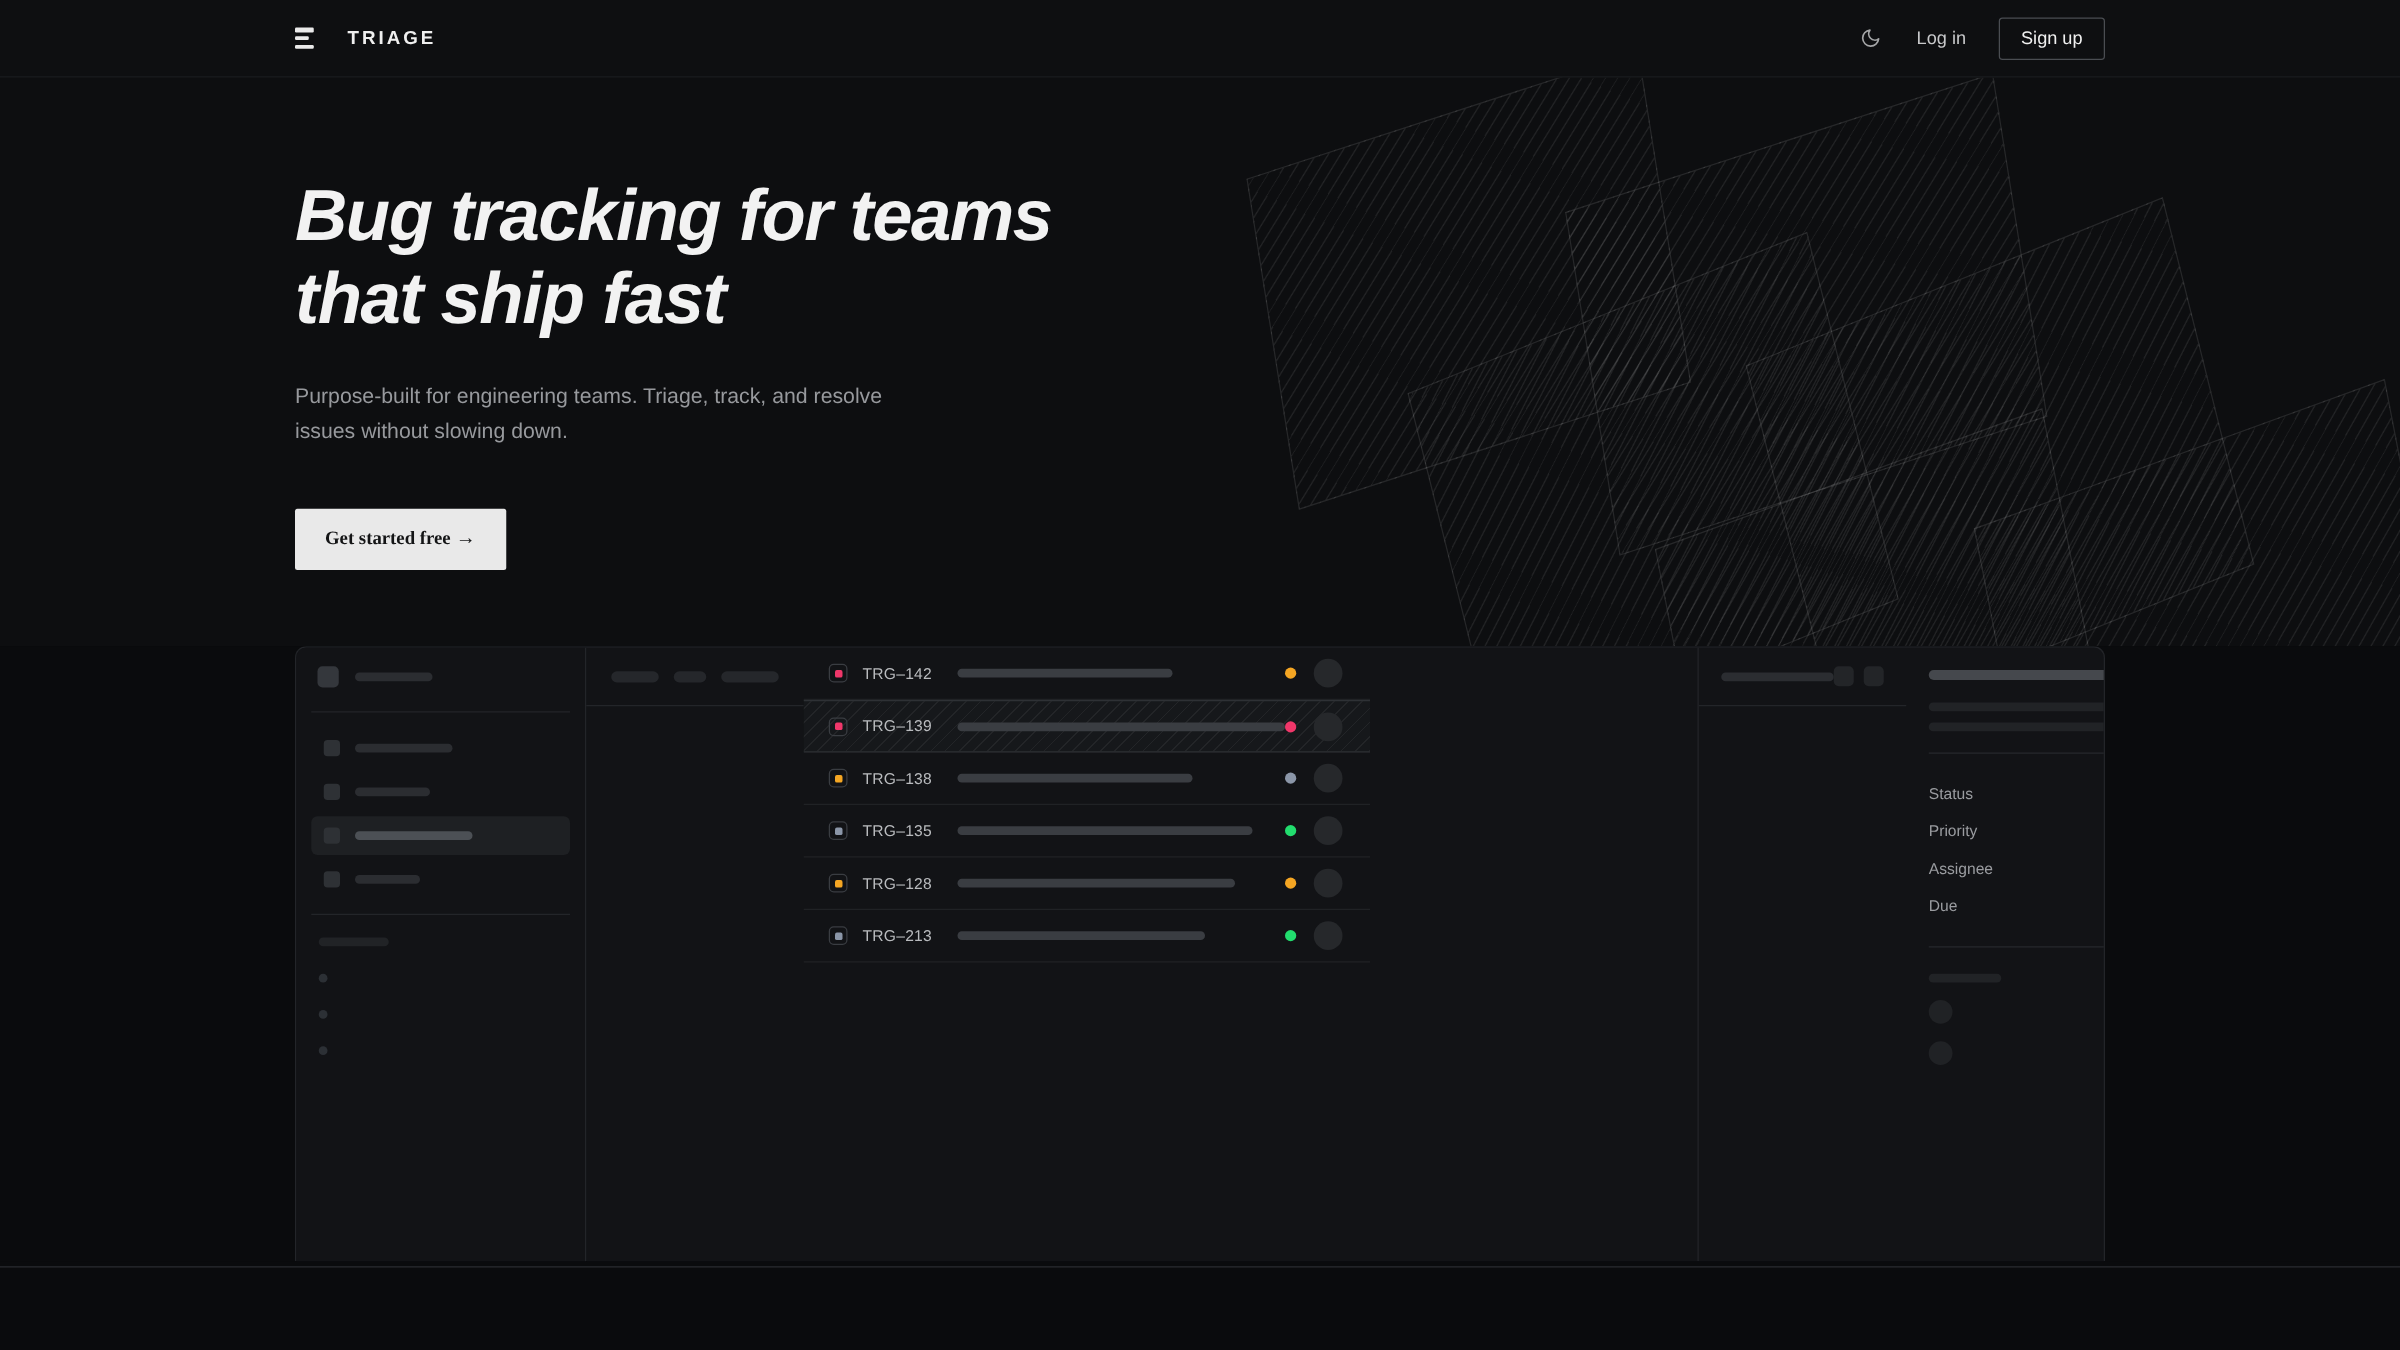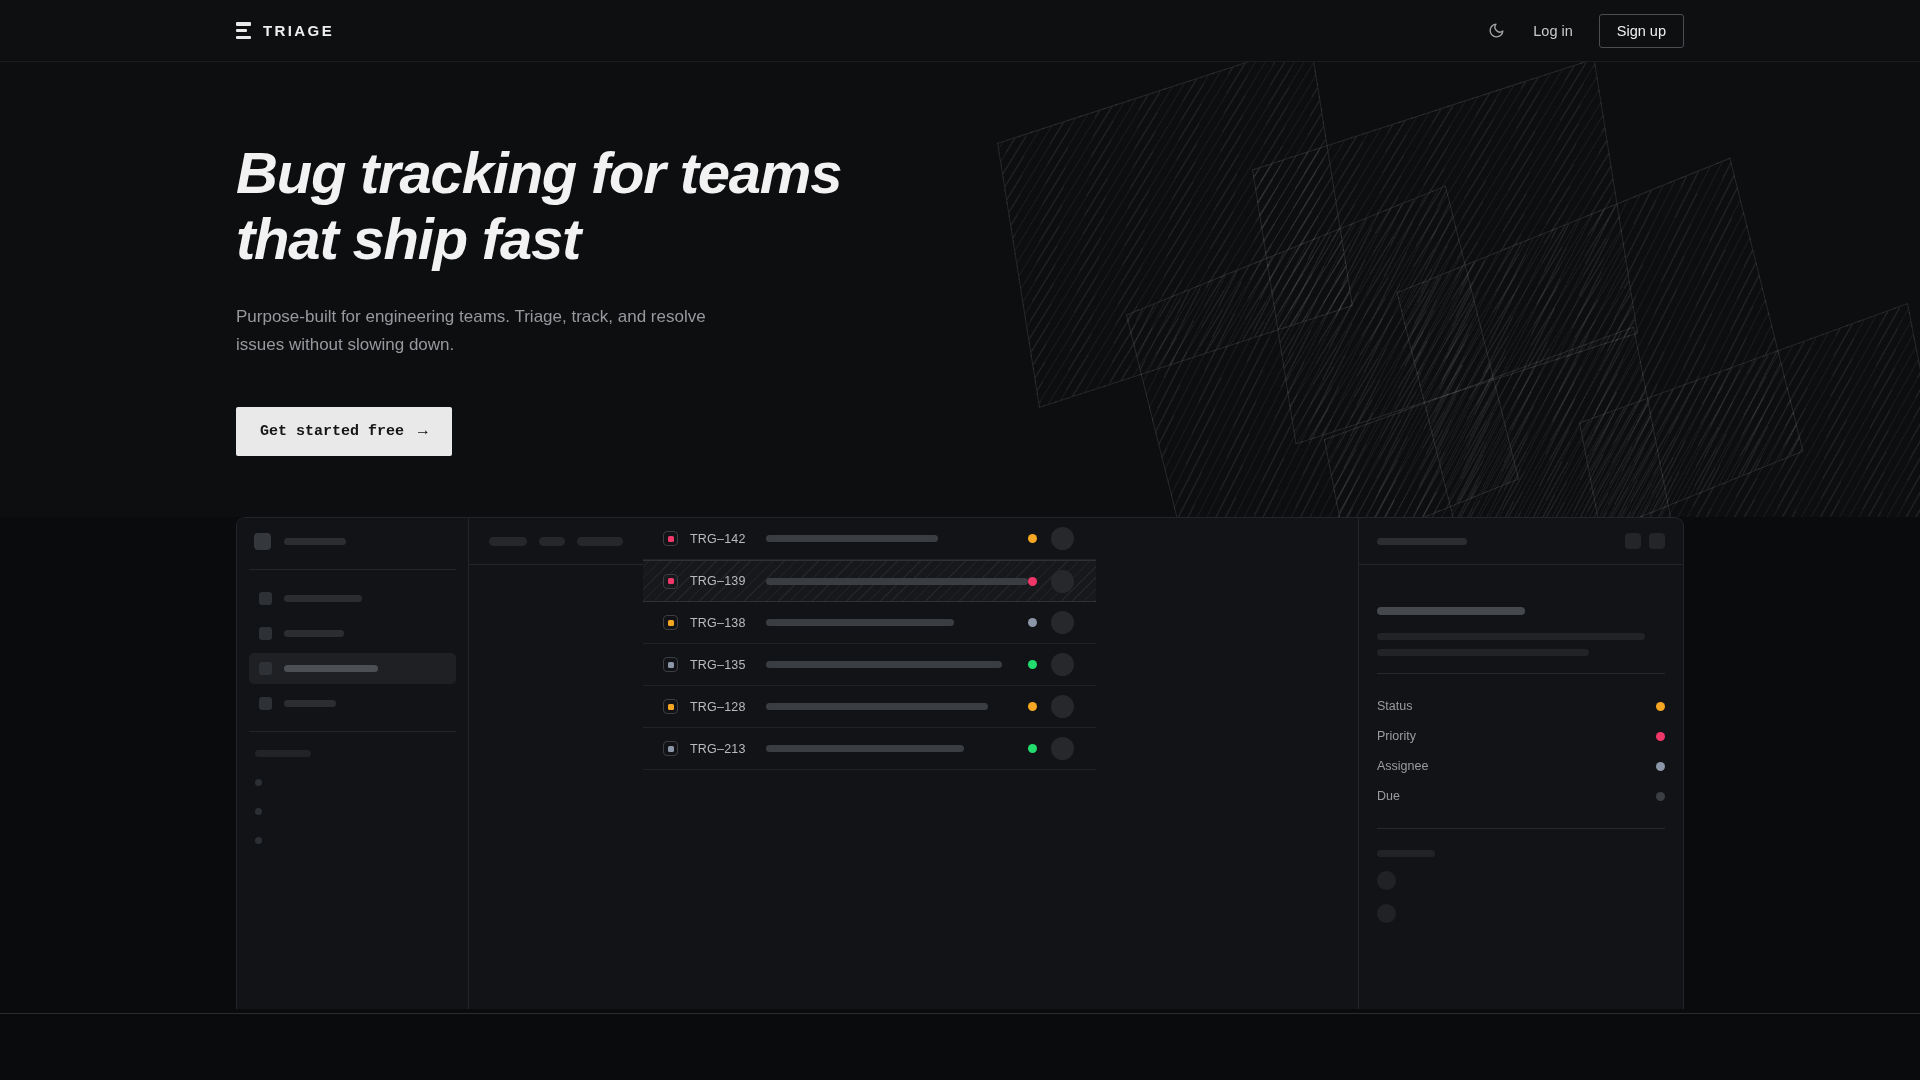--- a/index.html
+++ b/index.html
@@ -36,21 +36,21 @@
     position:relative;z-index:40;
     height:62px;width:100%;
     background:#0e0f11;
     border-bottom:1px solid #1a1c1f;
     display:flex;align-items:center;
   }
   .nav-inner{
     width:100%;padding:0 236px 0 236px;
     display:flex;align-items:center;justify-content:space-between;
   }
-  .brand{display:flex;align-items:center;gap:12px;cursor:pointer;}
+  .brand{display:flex;align-items:center;gap:27px;cursor:pointer;}
   .brand-mark{width:15px;height:17px;display:flex;flex-direction:column;justify-content:space-between;}
   .brand-mark i{display:block;height:3.5px;background:#eaeaea;border-radius:1px;}
   .brand-mark i:nth-child(1){width:15px;}
   .brand-mark i:nth-child(2){width:11px;}
   .brand-mark i:nth-child(3){width:15px;}
   .brand-name{
     font-size:15px;font-weight:700;letter-spacing:2.4px;color:#efefef;
   }
   .nav-right{display:flex;align-items:center;gap:26px;}
   .theme-toggle{
@@ -99,25 +99,25 @@
   .headline{
     font-size:58px;line-height:1.13;font-weight:700;letter-spacing:-1.2px;
     color:#f2f2f2;padding-top:78px;max-width:760px;font-style:italic;
   }
   .subhead{
     margin-top:32px;
     font-size:17px;line-height:1.64;color:#97999d;max-width:480px;
   }
   .cta{
     margin-top:48px;
-    display:inline-flex;align-items:center;gap:14px;
+    display:inline-flex;align-items:center;gap:4px;
     background:var(--cta);color:#141516;
     font-size:15px;font-weight:700;
     padding:16px 24px;border:none;border-radius:2px;cursor:pointer;
-    font-family:Liberation Mono, monospace;
+    font-family:Liberation Serif, serif;
   }
   .cta .arrow{font-size:16px;font-weight:400;line-height:1;}
 
   
   .mock-wrap{
     position:relative;z-index:5;
     padding:0 236px;
     background:var(--bg-deep);
   }
   .mock{
@@ -194,21 +194,21 @@
   }
   .row-title{height:7px;border-radius:4px;background:#3a3d42;margin-left:14px;}
   .row-end{margin-left:auto;display:flex;align-items:center;gap:14px;padding-right:22px;}
   .row-dot{width:9px;height:9px;border-radius:50%;}
   .avatar{width:23px;height:23px;border-radius:50%;background:#26282b;}
 
   
   .m-detail{
     width:325px;flex:0 0 325px;
     border-left:1px solid #232529;
-    display:flex;flex-direction:column;gap:24px;
+    display:flex;flex-direction:row;
   }
   .m-detail-top{
     height:47px;display:flex;align-items:center;justify-content:space-between;
     padding:0 18px;border-bottom:1px solid #232529;
   }
   .icon-sq{width:16px;height:16px;border-radius:4px;background:#232528;cursor:pointer;}
   .m-detail-body{padding:18px 18px 0 18px;}
   .m-detail-sep{height:1px;background:#26282c;margin:17px 0;}
   .field{
     display:flex;align-items:center;justify-content:space-between;

